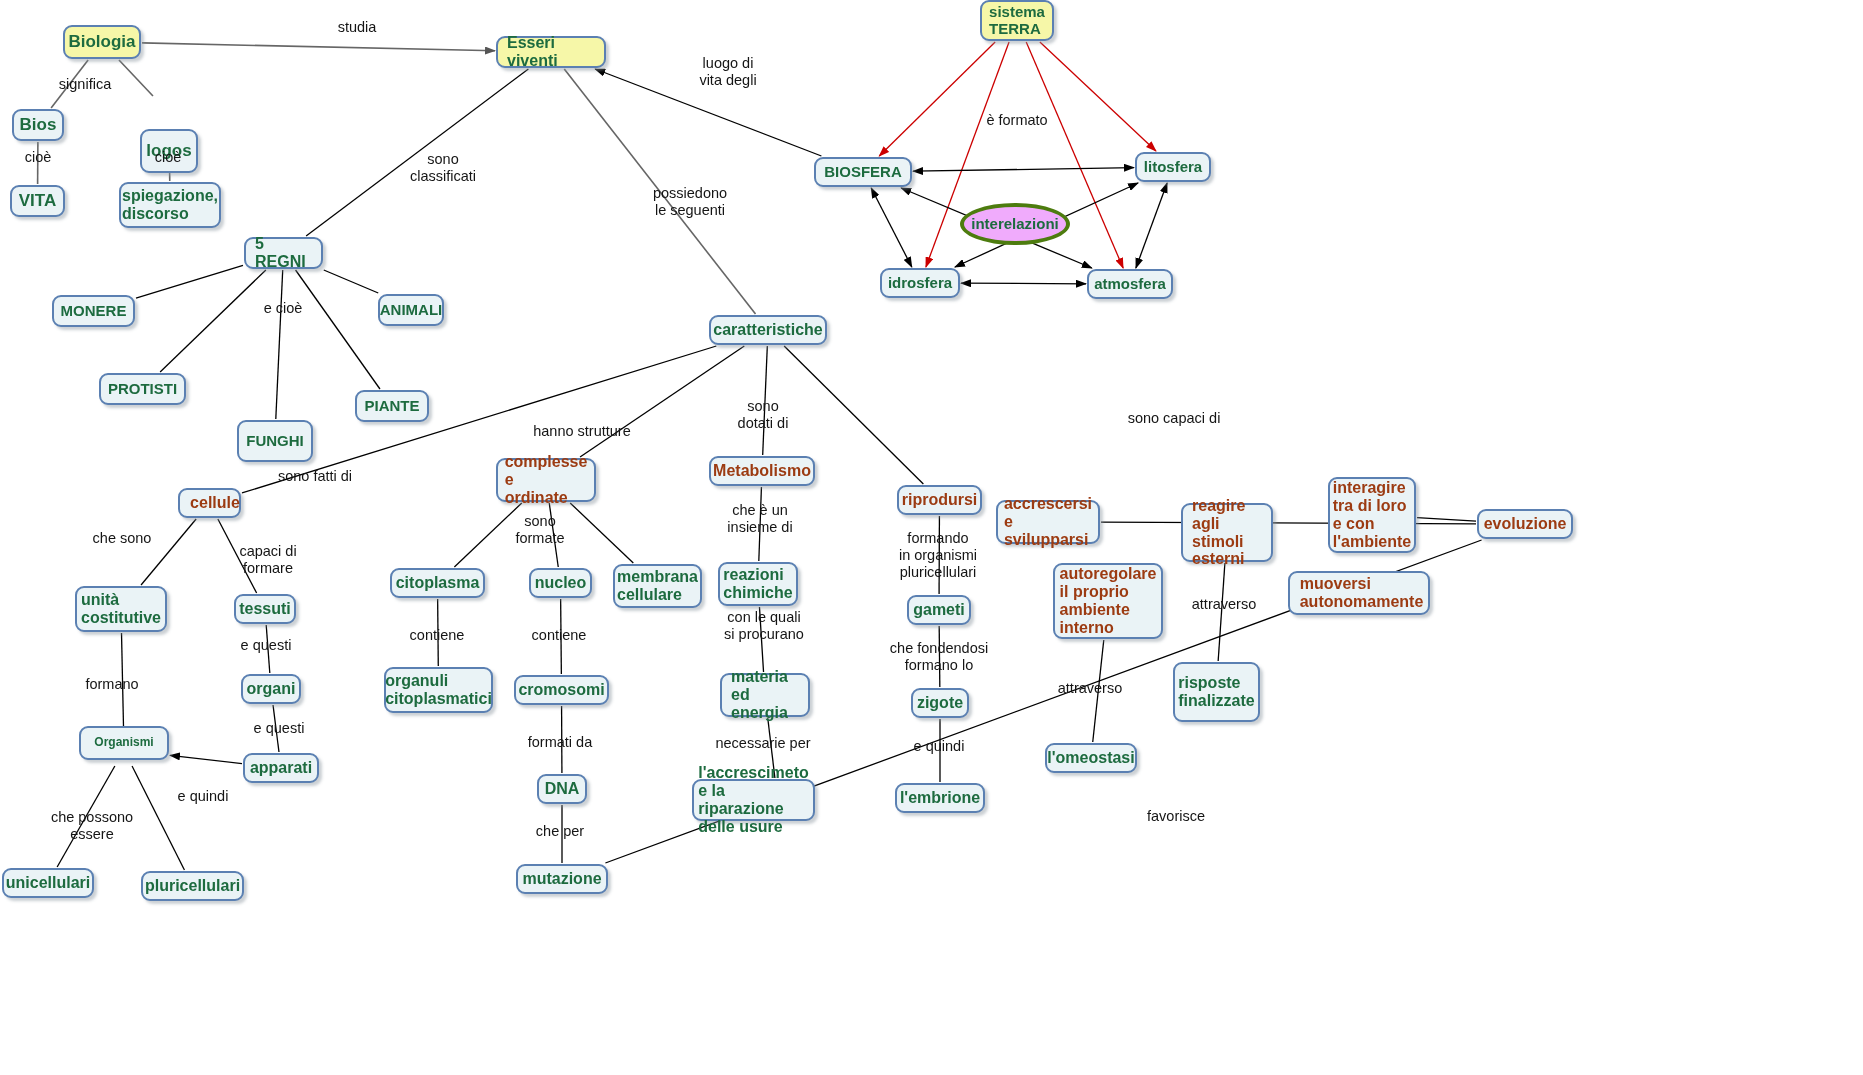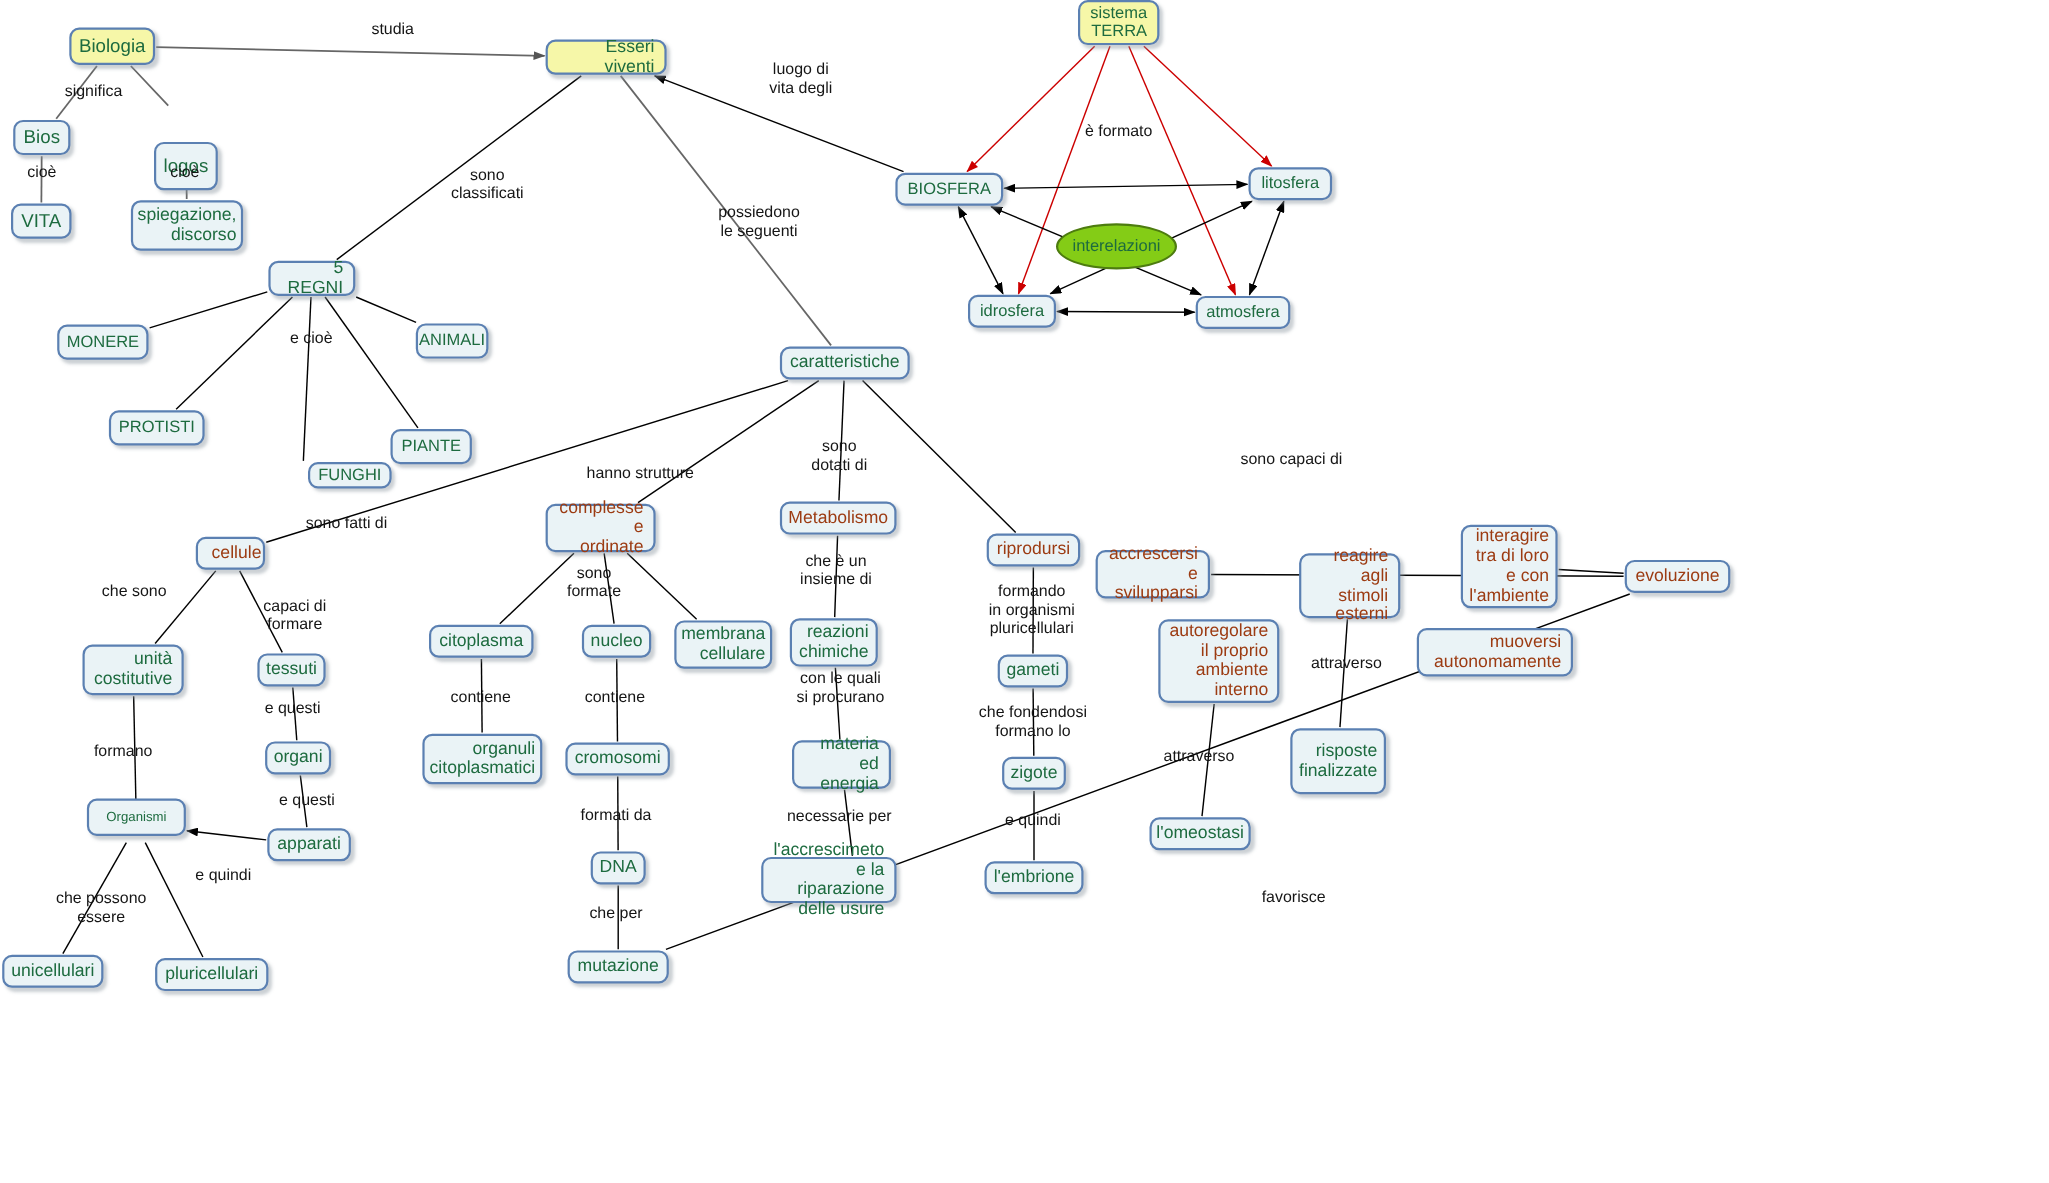--- a/index.html
+++ b/index.html
@@ -6,37 +6,37 @@
   body{font-family:"Liberation Sans","DejaVu Sans",sans-serif;}
   #map{position:relative;width:1863px;height:1075px;overflow:hidden;background:#fff;}
   #wires{position:absolute;left:0;top:0;width:1863px;height:1075px;pointer-events:none;}
   .node{
     position:absolute;
     box-sizing:border-box;
     border:2px solid #5b80b2;
     border-radius:9px;
     background:#eaf3f6;
     color:#1d6b3f;
-    font-weight:normal;
+    font-weight:bold;
     display:flex;
     align-items:center;
     justify-content:center;
-    text-align:right;
+    text-align:left;
     line-height:1.12;
     padding:3px 9px;
     box-shadow:3px 3px 3px rgba(140,150,160,.45);
     white-space:pre-line;
     font-size:17px;
   }
   .node.yellow{background:#f6f7a8;}
   .node.brown{color:#9c3b12;}
   .node.ellipse{
     border-radius:50%;
-    border:2px solid #4d7c0f;
-    background:#84cc16;
+    border:4px solid #4d7c0f;
+    background:#f0abfc;
     box-shadow:none;
   }
   .lbl{
     position:absolute;
     color:#151515;
     font-size:14.5px;
     font-weight:normal;
     text-align:center;
     line-height:1.16;
     white-space:pre-line;
@@ -125,21 +125,21 @@
       <div class="node" style="left: 140px; top: 97px; width: 58px; height: 44px; font-size: 17px; margin-top: 32px;">logos</div>
       <div class="node" style="left: 10px; top: 185px; width: 55px; height: 32px; font-size: 17px;">VITA</div>
       <div class="node" style="left: 119px; top: 182px; width: 102px; height: 46px; font-size: 16px;">spiegazione,
 discorso</div>
       <div class="node yellow" style="left: 496px; top: 36px; width: 110px; height: 32px; font-size: 16px;">Esseri viventi</div>
       <div class="node" style="left: 244px; top: 237px; width: 79px; height: 32px; font-size: 16px;">5 REGNI</div>
       <div class="node" style="left: 52px; top: 295px; width: 83px; height: 32px; font-size: 15px;">MONERE</div>
       <div class="node" style="left: 378px; top: 294px; width: 66px; height: 32px; font-size: 15px;">ANIMALI</div>
       <div class="node" style="left: 99px; top: 373px; width: 87px; height: 32px; font-size: 15px;">PROTISTI</div>
       <div class="node" style="left: 355px; top: 390px; width: 74px; height: 32px; font-size: 15px;">PIANTE</div>
-      <div class="node" style="left: 237px; top: 420px; width: 76px; height: 24px; font-size: 15px; margin-left: 43px;">FUNGHI</div>
+      <div class="node" style="left: 237px; top: 420px; width: 76px; height: 42px; font-size: 15px;">FUNGHI</div>
       <div class="node yellow" style="left: 980px; top: 0px; width: 74px; height: 41px; font-size: 15px;">sistema
 TERRA</div>
       <div class="node" style="left: 814px; top: 157px; width: 98px; height: 30px; font-size: 15px;">BIOSFERA</div>
       <div class="node" style="left: 1135px; top: 152px; width: 76px; height: 30px; font-size: 15px;">litosfera</div>
       <div class="node ellipse" style="left: 960px; top: 203px; width: 110px; height: 42px; font-size: 15px;">interelazioni</div>
       <div class="node" style="left: 880px; top: 268px; width: 80px; height: 30px; font-size: 15px;">idrosfera</div>
       <div class="node" style="left: 1087px; top: 269px; width: 86px; height: 30px; font-size: 15px;">atmosfera</div>
       <div class="node" style="left: 709px; top: 315px; width: 118px; height: 30px; font-size: 16px;">caratteristiche</div>
       <div class="node brown" style="left: 178px; top: 488px; width: 63px; height: 30px; font-size: 16px; padding-left: 20px;">cellule</div>
       <div class="node brown" style="left: 496px; top: 458px; width: 100px; height: 44px; font-size: 16px;">complesse e

